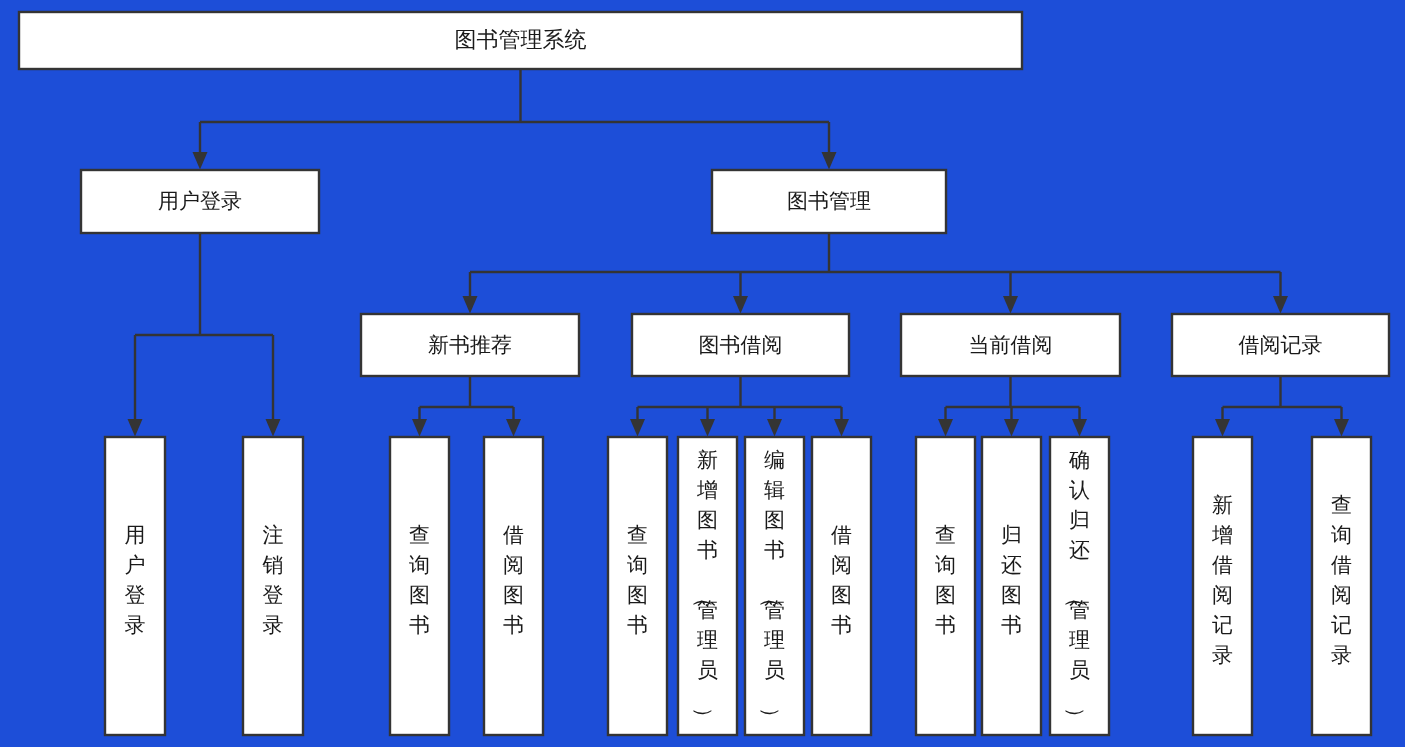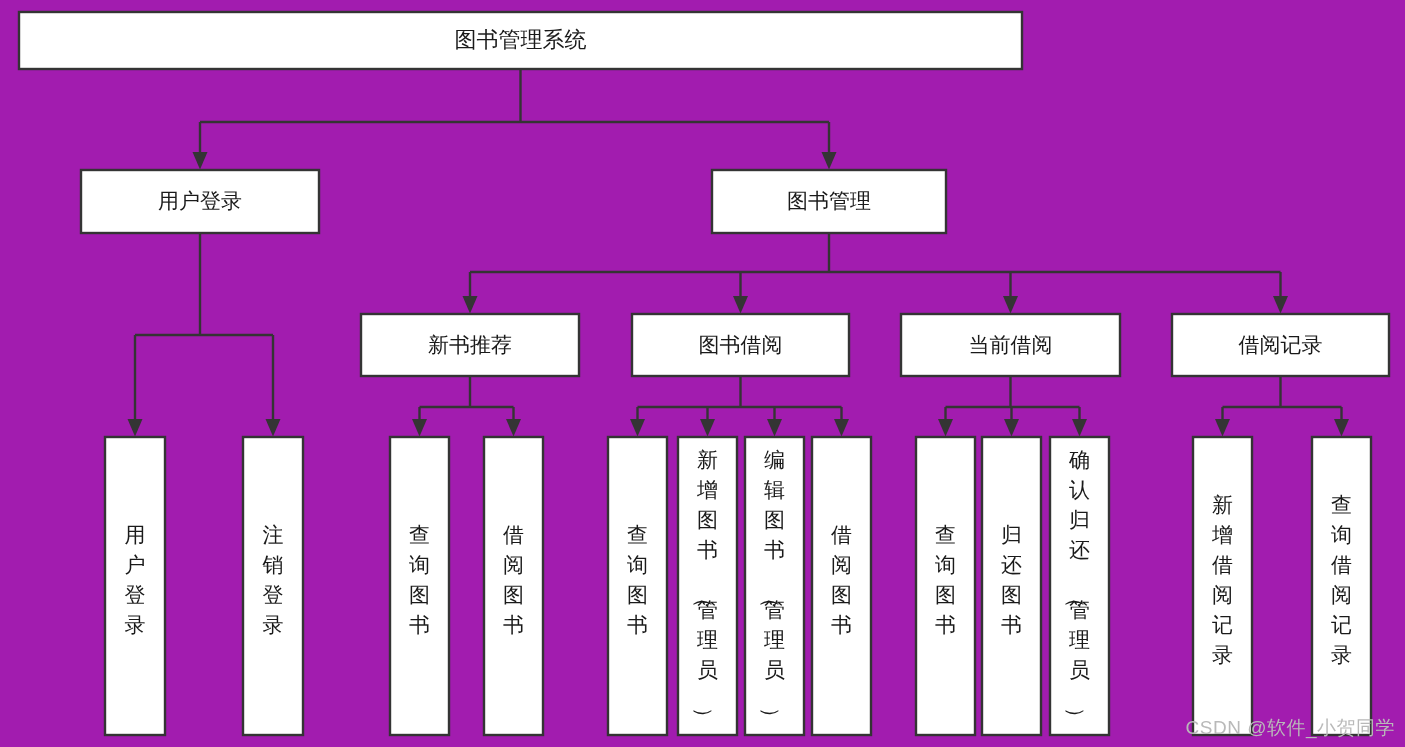--- a/index.html
+++ b/index.html
@@ -10,21 +10,21 @@
   body {
     width: 1405px;
     height: 747px;
     font-family: "Liberation Sans", "DejaVu Sans", sans-serif;
     overflow: hidden;
   }
   #diagram-root {
     position: relative;
     width: 1405px;
     height: 747px;
-    background: #a21caf;
+    background: #1d4ed8;
   }
   svg#flow-svg {
     position: absolute;
     left: 0;
     top: 0;
     width: 1405px;
     height: 747px;
     display: block;
   }
   .node-box {
@@ -222,14 +222,13 @@
           <rect x="1193" y="437" width="59" height="298" class="node-box"></rect>
           <text x="1222.5" y="512" class="leaf-label"><tspan x="1222.5" dy="0">新</tspan><tspan x="1222.5" dy="30">增</tspan><tspan x="1222.5" dy="30">借</tspan><tspan x="1222.5" dy="30">阅</tspan><tspan x="1222.5" dy="30">记</tspan><tspan x="1222.5" dy="30">录</tspan></text>
         </g>
         <g>
           <rect x="1312" y="437" width="59" height="298" class="node-box"></rect>
           <text x="1341.5" y="512" class="leaf-label"><tspan x="1341.5" dy="0">查</tspan><tspan x="1341.5" dy="30">询</tspan><tspan x="1341.5" dy="30">借</tspan><tspan x="1341.5" dy="30">阅</tspan><tspan x="1341.5" dy="30">记</tspan><tspan x="1341.5" dy="30">录</tspan></text>
         </g>
       </g>
   </svg>
 
-  <div id="watermark">CSDN @软件_小贺同学</div>
 </div>
 
 </body></html>

